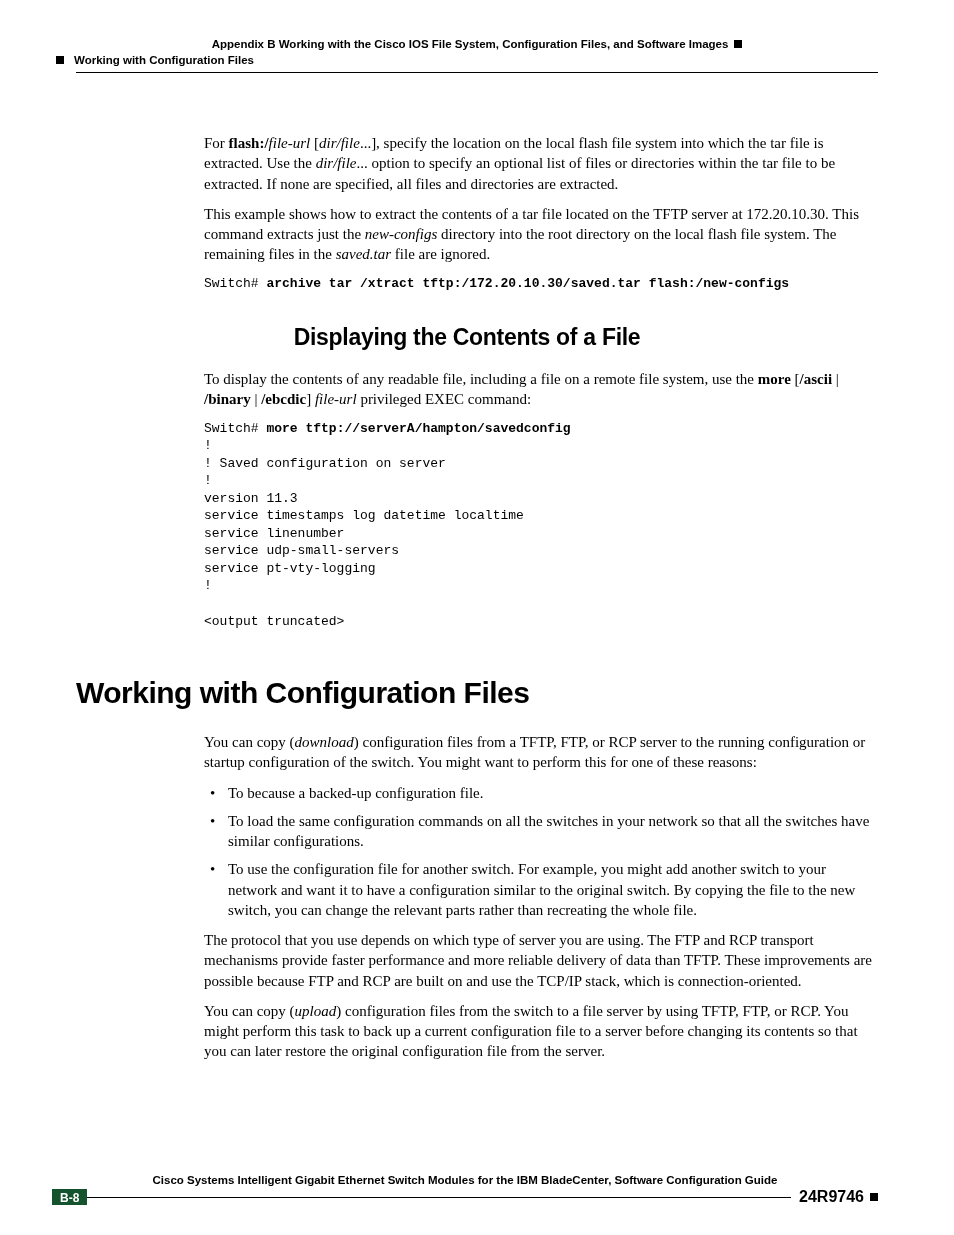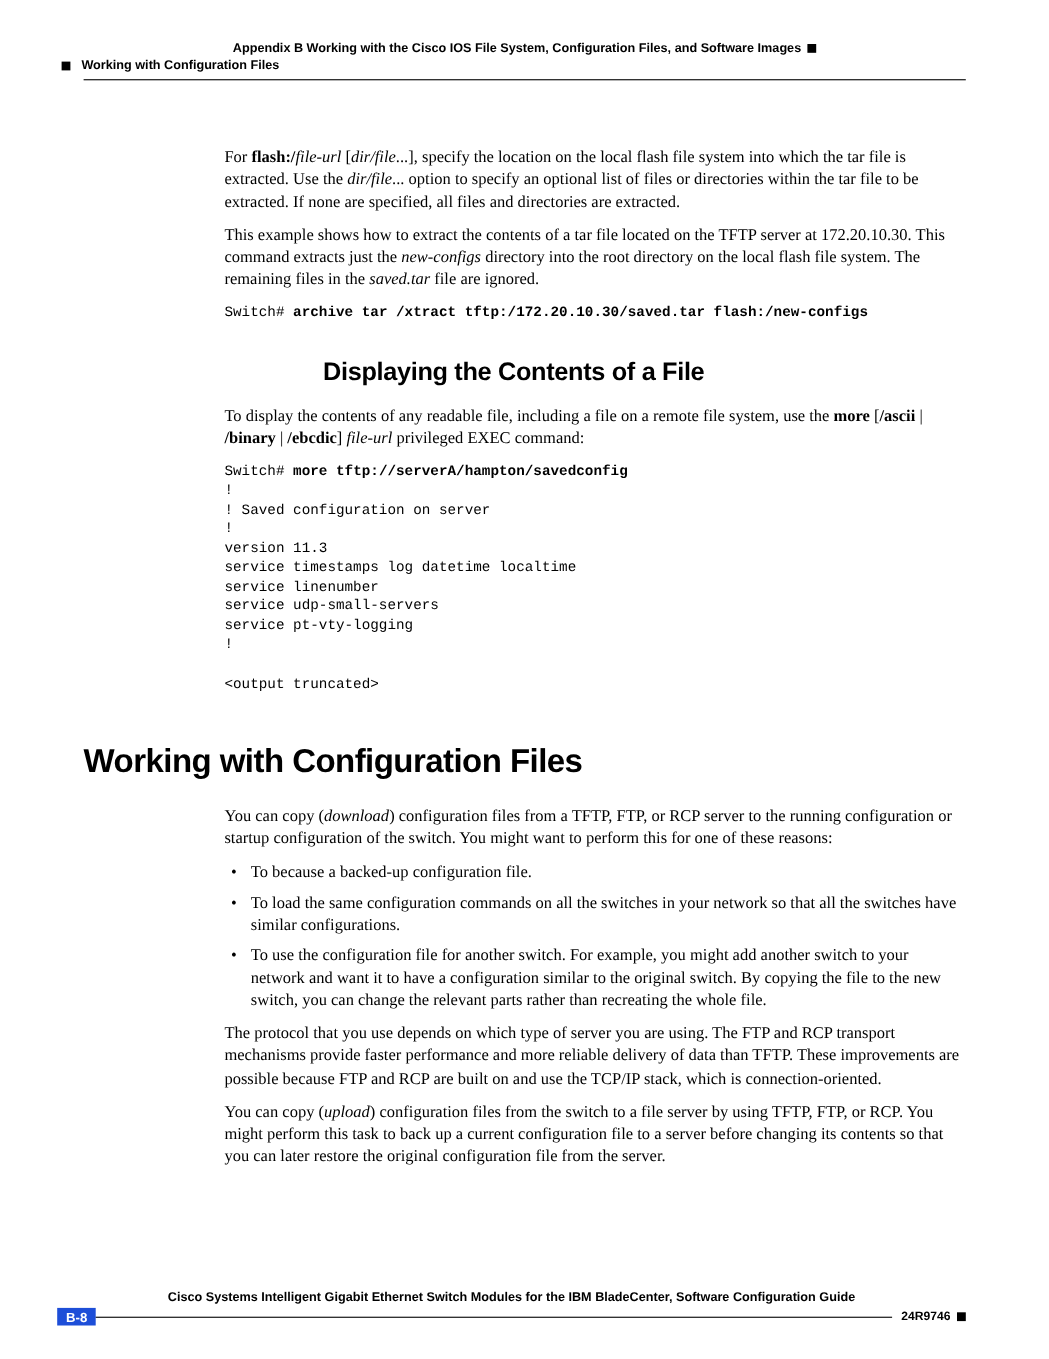--- a/index.html
+++ b/index.html
@@ -110,38 +110,38 @@
     font-weight: bold;
     text-align: center;
     margin-bottom: 3px;
   }
   .footer-bar {
     display: flex;
     align-items: center;
     height: 16px;
   }
   .footer-bar .pnbox {
-    background: #1d4ed8;
+    background: #14532d;
     color: #fff;
     font-family: Arial, Helvetica, sans-serif;
     font-size: 12px;
     font-weight: bold;
     padding: 1px 8px;
     height: 16px;
     line-height: 16px;
     box-sizing: border-box;
   }
   .footer-bar .line {
     flex: 1;
     border-top: 1px solid #000;
     height: 0;
   }
   .footer-bar .docnum {
     font-family: Arial, Helvetica, sans-serif;
-    font-size: 11px;
+    font-size: 16px;
     font-weight: bold;
     margin-left: 8px;
   }
   .footer-bar .sq {
     width: 8px; height: 8px; background: #000; margin-left: 6px;
   }
   b { font-weight: bold; }
   i { }
 </style>
 </head>

